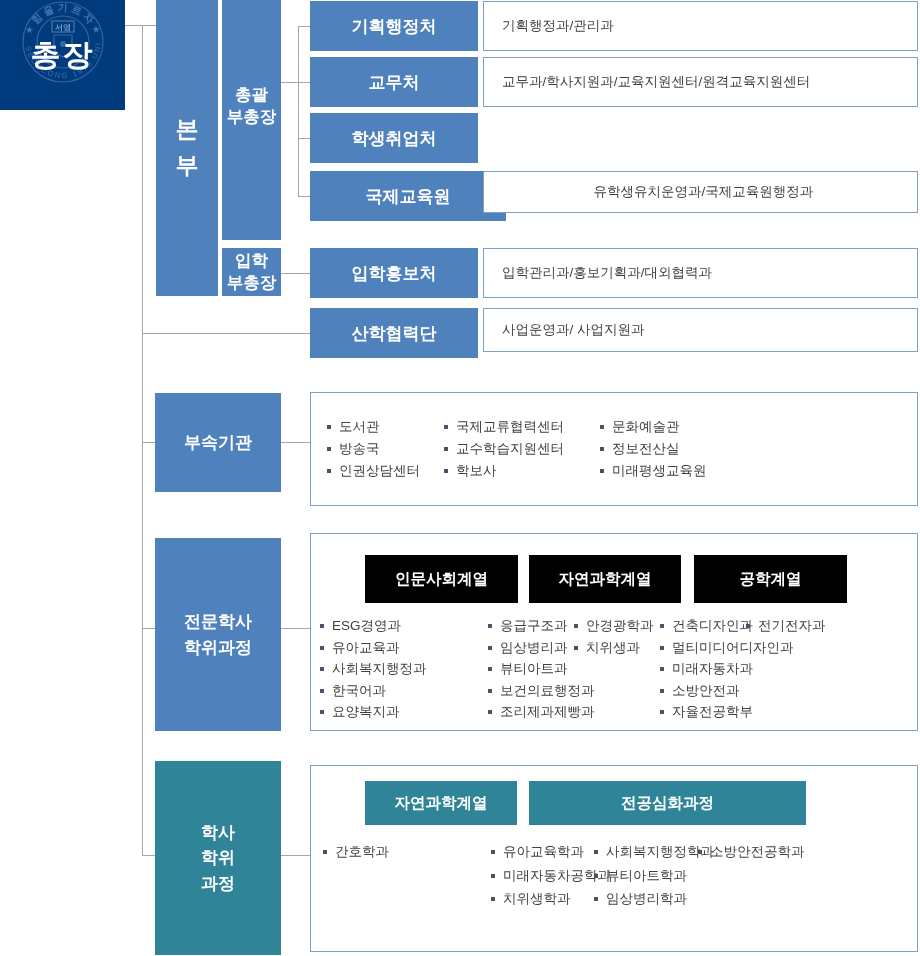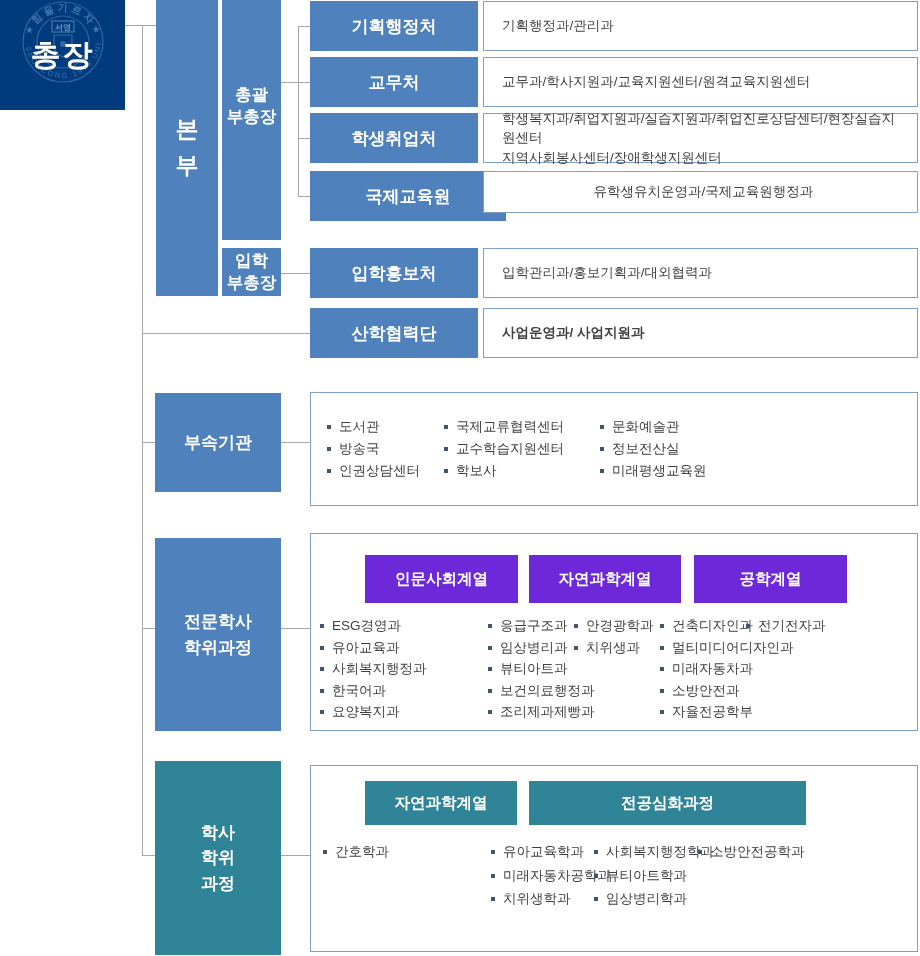--- a/index.html
+++ b/index.html
@@ -16,21 +16,21 @@
   .hq{font-size:23px;line-height:1.55;}
   .vp{font-size:16.5px;line-height:1.32;align-items:flex-start;}
   .vp-inner{padding-top:84px;}
   .vp2{font-size:16.5px;line-height:1.32;}
   .leftbox{font-size:17px;line-height:1.5;}
   .label-box{font-size:17px;}
   
   .desc-box{position:absolute;background:#fff;border:1px solid #7da0c8;color:#404040;font-size:13.5px;line-height:1.45;display:flex;align-items:center;padding:0 12px 0 18px;white-space:pre-line;box-sizing:border-box;}
   
   .container-box{position:absolute;background:#fff;border:1px solid #7da0c8;box-sizing:border-box;}
-  .sec-header{position:absolute;background:#6d28d9;color:#fff;font-weight:bold;font-size:15.5px;display:flex;align-items:center;justify-content:center;}
+  .sec-header{position:absolute;background:#000000;color:#fff;font-weight:bold;font-size:15.5px;display:flex;align-items:center;justify-content:center;}
   .sec-header.teal{background:#2f8498;}
   
   .list-col{position:absolute;list-style:none;margin:0;padding:0;font-size:13.5px;color:#404040;}
   .list-col li{line-height:21.5px;white-space:nowrap;}
   .list-col.lh22 li{line-height:22px;}
   .list-col.lh235 li{line-height:23.5px;}
   .list-col li::before{content:"";display:inline-block;width:4px;height:4px;background:#44546a;margin-right:8px;vertical-align:2px;}
 </style>
 </head>
 <body>
@@ -98,37 +98,34 @@
   <div class="desc-box" style="left:483px;top:1px;width:435px;height:50px;">
     <span>기획행정과/관리과</span></div>
 
   <div class="bluebox label-box" style="left:310px;top:57px;width:168px;height:50px;">
     <span>교무처</span></div>
   <div class="desc-box" style="left:483px;top:57px;width:435px;height:50px;">
     <span>교무과/학사지원과/교육지원센터/원격교육지원센터</span></div>
 
   <div class="bluebox label-box" style="left:310px;top:113px;width:168px;height:50px;">
     <span>학생취업처</span></div>
-  <div class="desc-box" style="left:483px;top:113px;width:435px;height:50px;">
-    <span>학생복지과/취업지원과/실습지원과/취업진로상담센터/현장실습지원센터
-지역사회봉사센터/장애학생지원센터</span></div>
 
   <div class="bluebox label-box" style="left:310px;top:171px;width:196px;height:50px;">
     <span>국제교육원</span></div>
   <div class="desc-box" style="left:483px;top:171px;width:435px;height:42px;justify-content:center;">
     <span>유학생유치운영과/국제교육원행정과</span></div>
 
   <div class="bluebox label-box" style="left:310px;top:248px;width:168px;height:50px;">
     <span>입학홍보처</span></div>
   <div class="desc-box" style="left:483px;top:248px;width:435px;height:50px;">
     <span>입학관리과/홍보기획과/대외협력과</span></div>
 
   <div class="bluebox label-box" style="left:310px;top:308px;width:168px;height:50px;">
     <span>산학협력단</span></div>
-  <div class="desc-box" style="left:483px;top:308px;width:435px;height:50px;font-weight:bold;">
+  <div class="desc-box" style="left:483px;top:308px;width:435px;height:44px;">
     <span>사업운영과/ 사업지원과</span></div>
 
   <div class="bluebox leftbox" style="left:155px;top:393px;width:126px;height:99px;justify-content:center;">
     <span>부속기관</span>
   </div>
   <div class="container-box" style="left:310px;top:392px;width:608px;height:114px;">
     <ul class="list-col lh22" style="left:16px;top:23px;">
 
     <li>도서관</li>
         <li>방송국</li>

